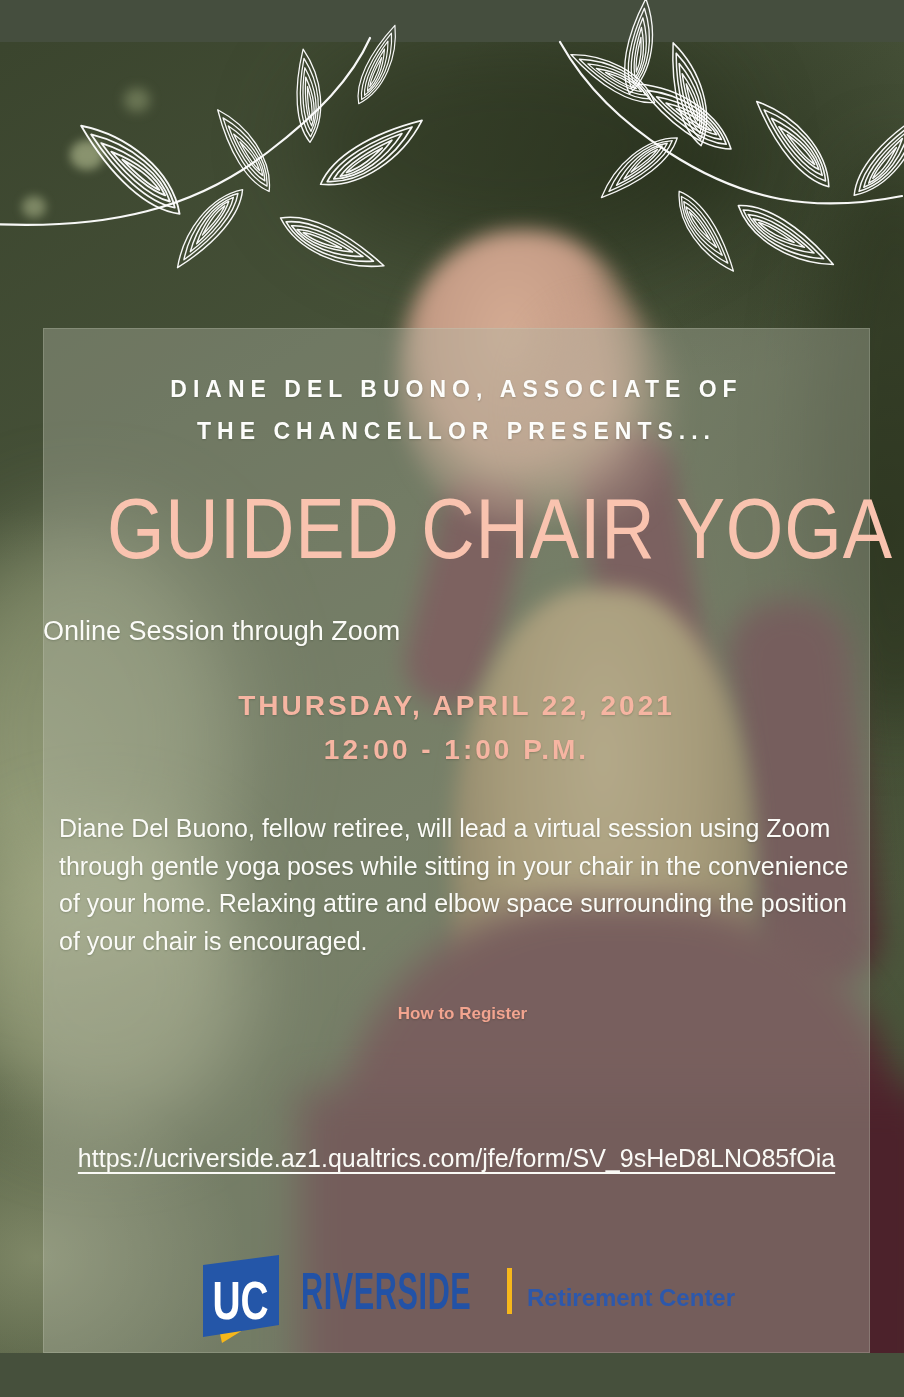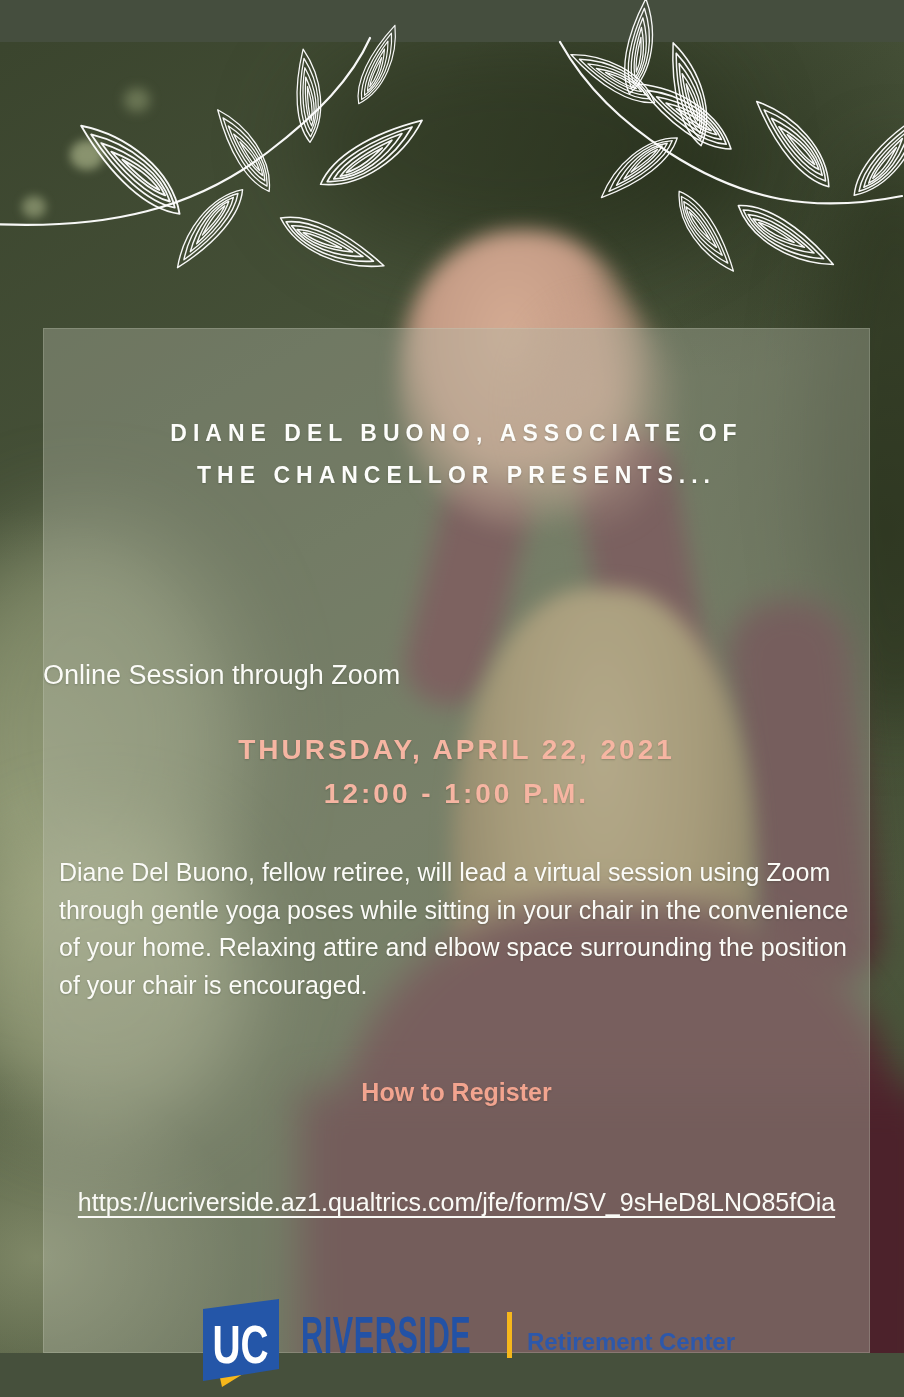--- a/index.html
+++ b/index.html
@@ -40,31 +40,31 @@
   .band-top{left:0;top:0;width:904px;height:42px;background:#454e3e;}
   .band-bottom{left:0;top:1353px;width:904px;height:44px;background:#46503c;}
   
   .leaves{left:0;top:0;width:904px;height:280px;pointer-events:none;}
   .leaves path{fill:none;stroke:#ffffff;stroke-width:1.4;stroke-linecap:round;stroke-linejoin:round;opacity:.96;}
   .leaves .stem{stroke-width:2.2;}
   
   .panel{left:43px;top:328px;width:827px;height:1025px;
     background:rgba(178,183,166,.40);
     box-shadow:inset 0 0 0 1px rgba(214,218,202,.22);}
-  .panel .abs{left:0;margin-top:44px;}
+  .panel .abs{left:0;}
   .shadowed{text-shadow:0 1px 2px rgba(25,35,25,.22);}
   .presents{top:40px;width:100%;text-align:center;color:#fdfdfb;font-weight:bold;
     font-size:23px;letter-spacing:6px;line-height:42px;}
   .title{top:154px;width:100%;text-align:center;color:#f9c3af;font-size:86px;line-height:92px;white-space:nowrap;}
   .title-inner{display:inline-block;transform:scaleX(.86);transform-origin:center;letter-spacing:1px;}
   .subtitle{top:288px;width:100%;text-align:left;color:#fbfbf7;font-size:27px;}
   .date{top:356px;width:100%;text-align:center;color:#f6b5a2;font-weight:bold;
     font-size:28px;letter-spacing:3px;line-height:44px;}
   .desc{top:482px;left:16px!important;width:806px;color:#fbfbf7;font-size:25px;line-height:37.5px;}
-  .reg-head{top:706px;width:100%;text-align:center;color:#f2a48f;font-weight:bold;font-size:25px;}
+  .reg-head{top:676px;width:100%;text-align:center;color:#f2a48f;font-weight:bold;font-size:17px;padding-left:6px;}
   .reg-text{top:704px;left:16px!important;width:780px;color:#fbfbf7;font-size:25px;line-height:37.5px;}
   .url-row{top:816px;width:100%;text-align:center;}
   .url-row a{color:#fafaf6;font-size:25px;text-decoration:underline;text-underline-offset:5px;}
   
   .logo{top:922px;left:158px!important;width:560px;height:100px;}
   .shield{position:absolute;left:0;top:3px;}
   .campus{position:absolute;left:100px;top:18px;width:220px;color:#2252a6;font-weight:bold;
     font-size:51px;line-height:48px;white-space:nowrap;}
   .campus-inner{display:inline-block;transform:scaleX(.60);transform-origin:left center;letter-spacing:1px;}
   .gold-bar{position:absolute;left:306px;top:18px;width:5px;height:46px;background:#f6b71b;}
@@ -129,20 +129,23 @@
     <use href="#leaf" transform="translate(700 182) rotate(66) scale(0.95)"></use>
   </svg>
 
   <div class="abs panel">
 
     <div class="abs presents shadowed">
       <div>DIANE DEL BUONO, ASSOCIATE OF</div>
       <div>THE CHANCELLOR PRESENTS...</div>
     </div>
 
+    <div class="abs title">
+      <span class="title-inner">GUIDED CHAIR YOGA</span>
+    </div>
 
     <div class="abs subtitle shadowed">Online Session through Zoom</div>
 
     <div class="abs date shadowed">
       <div>THURSDAY, APRIL 22, 2021</div>
       <div>12:00 - 1:00 P.M.</div>
     </div>
 
     <div class="abs desc shadowed">Diane Del Buono, fellow retiree, will lead a virtual session using Zoom through gentle yoga poses while sitting in your chair in the convenience of your home. Relaxing attire and elbow space surrounding the position of your chair is encouraged.</div>
 

